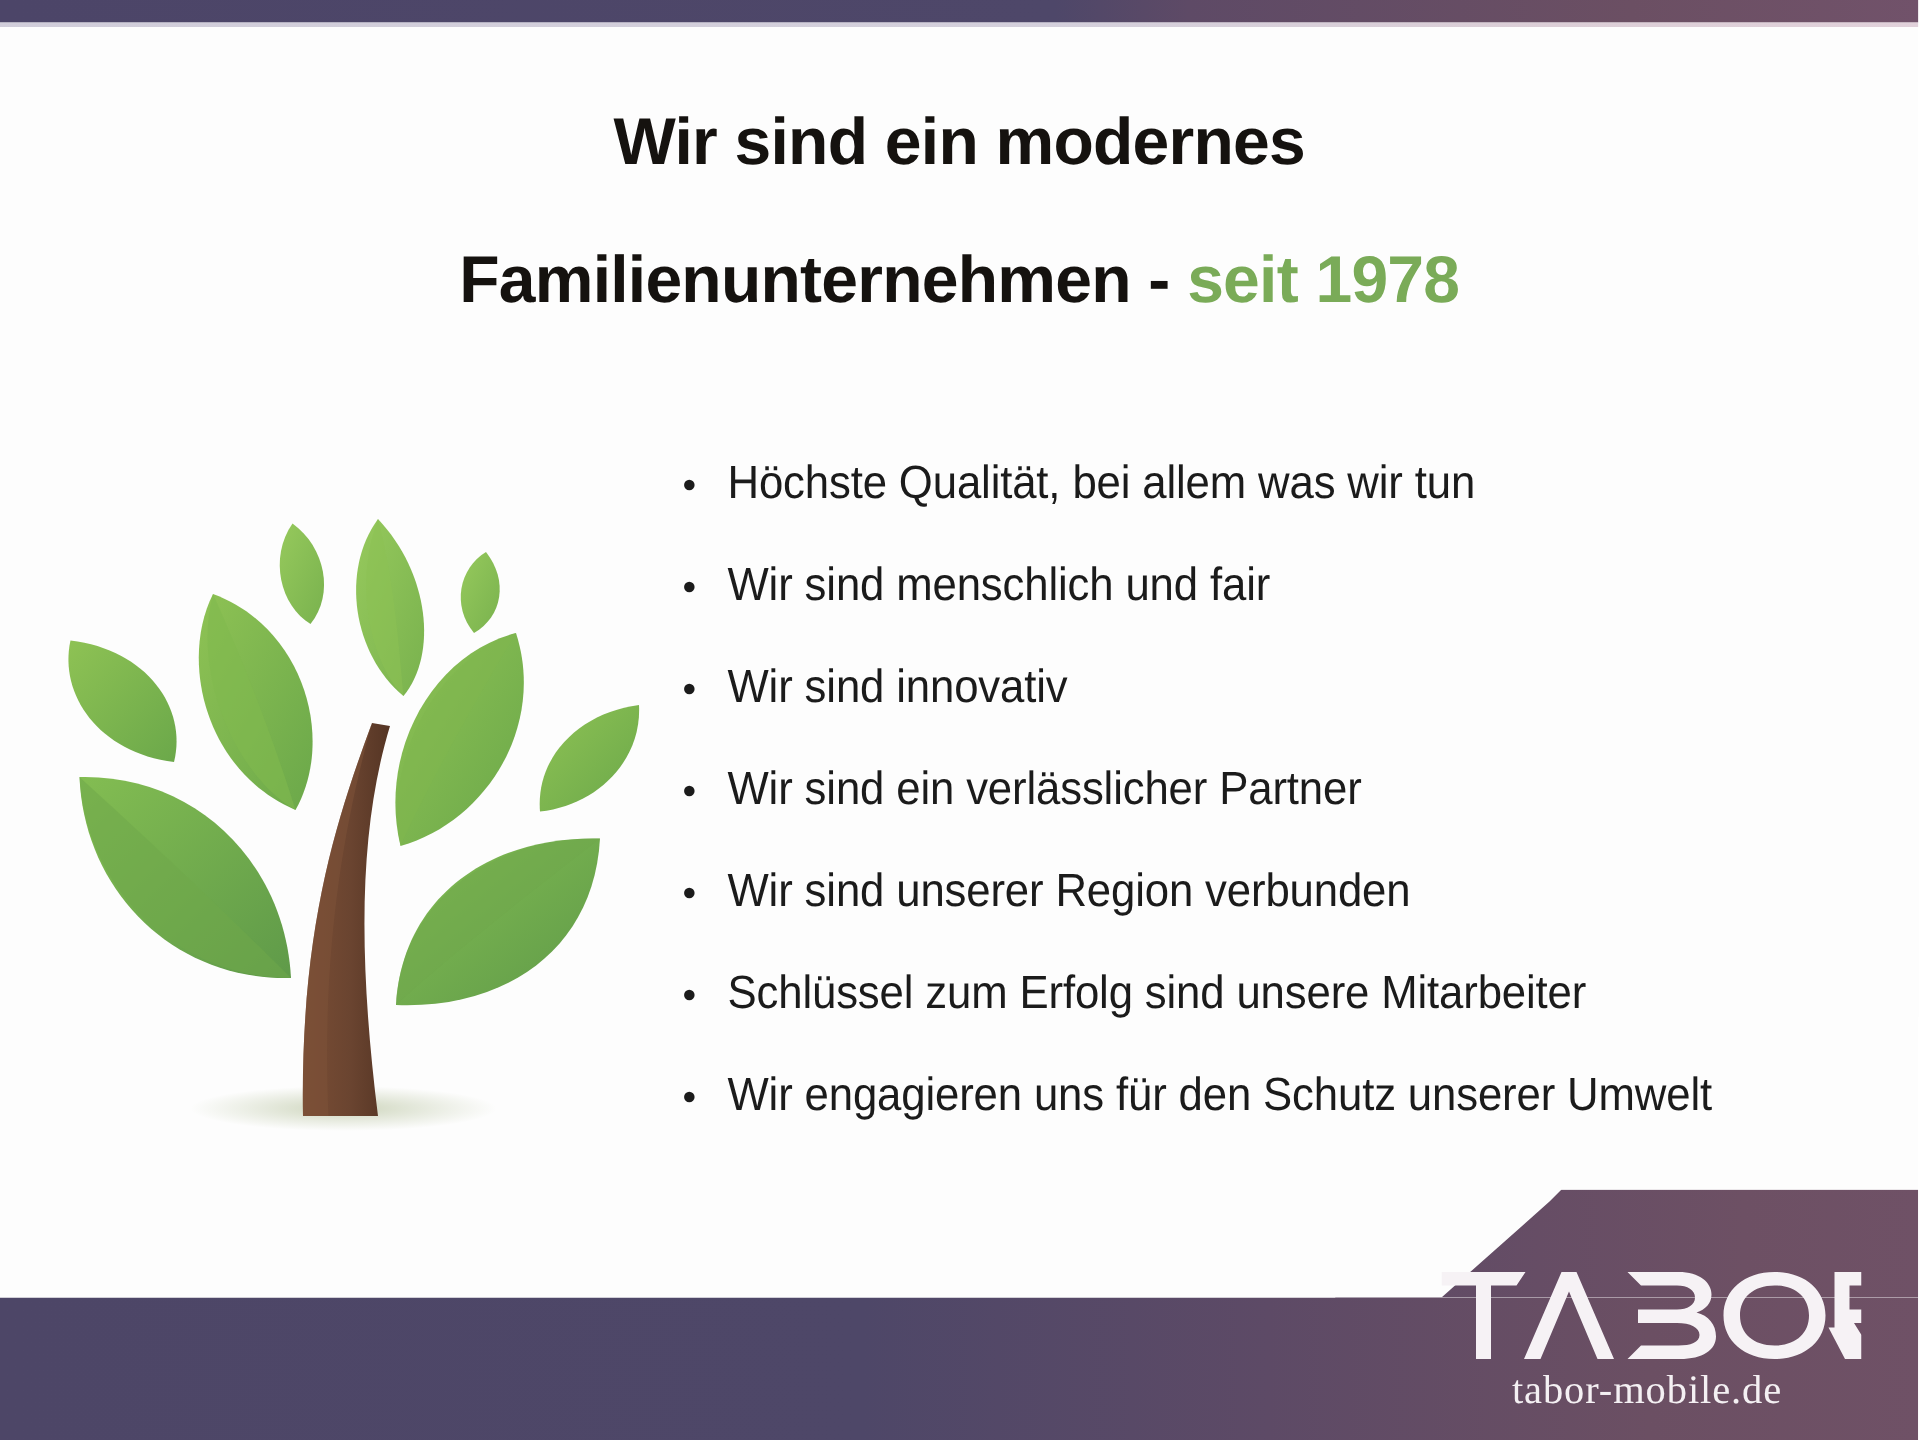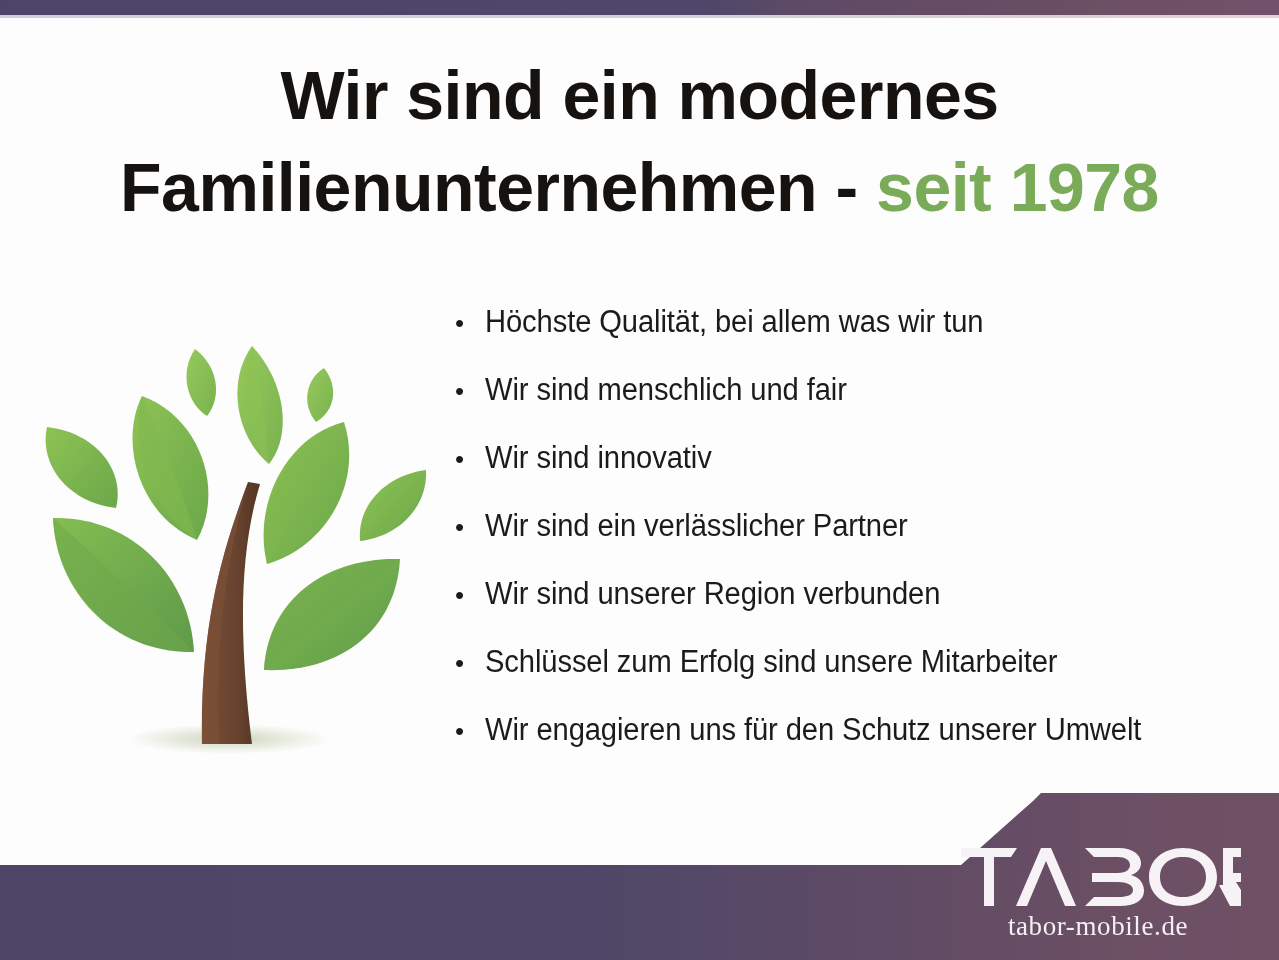--- a/index.html
+++ b/index.html
@@ -30,21 +30,21 @@
     background:linear-gradient(90deg,#c9c5d4 0%, #cdc8d6 55%, #d6c6d0 80%, #dcc9d4 100%);
     opacity:.85;
   }
 
   
   .heading {
     position:absolute; left:0; top:52px;
     width:1279px;
     text-align:center;
     font-weight:bold;
-    font-size:68px;
+    font-size:44px;
     line-height:86px;
     letter-spacing:-0.5px;
     color:#15120f;
     font-family:"Liberation Sans", sans-serif;
   }
   .heading .line { display:block; white-space:nowrap; }
   .heading .line2 { margin-top:6px; }
   .accent { color:#7aab58; }
 
   

